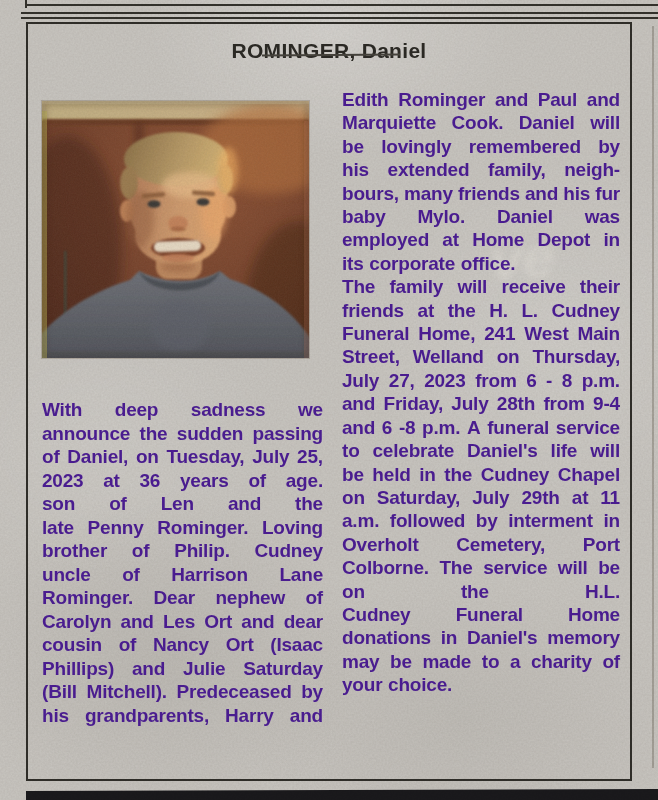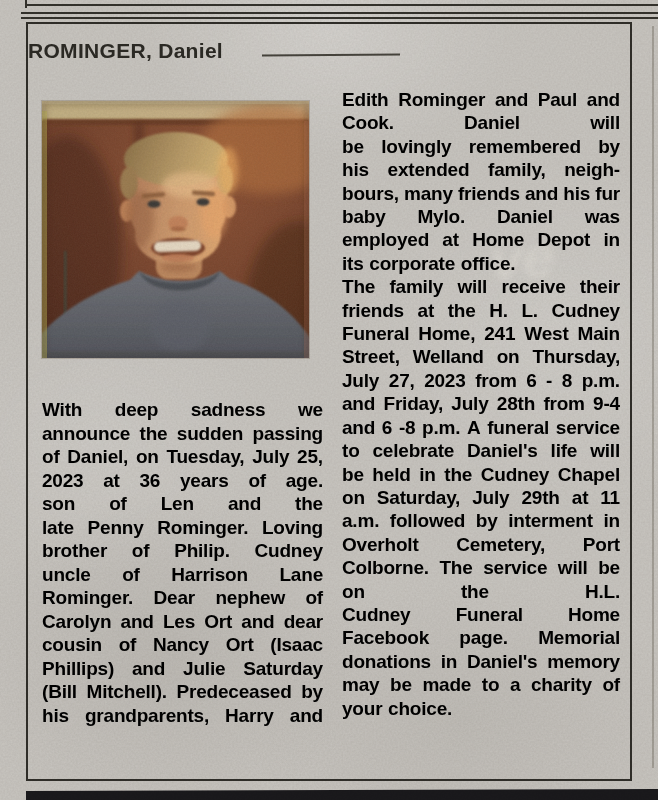--- a/index.html
+++ b/index.html
@@ -28,33 +28,33 @@
   .rule-dbl-b{left:21px;top:16.5px;width:637px;height:2px;}
   .right-col-rule{left:652px;top:26px;width:2px;height:742px;background:rgba(104,99,88,0.38);}
   .next-band{position:absolute;left:26px;top:790px;width:632px;height:12px;background:#1a191c;z-index:2;transform:rotate(-0.2deg);}
 
   
   .obit-box{
     position:absolute;left:26px;top:22px;width:606px;height:759px;
     border:2px solid #302e29;box-sizing:border-box;z-index:3;
   }
   .obit-title{
-    position:absolute;left:0;top:0;width:100%;text-align:left;
+    position:absolute;left:0;top:0;width:100%;text-align:center;
     font-size:21px;font-weight:bold;letter-spacing:0.3px;color:#2c2a25;line-height:26px;
   }
   .title-underline{position:absolute;left:234px;top:30px;width:138px;height:2px;background:#47443d;transform:rotate(-0.4deg);}
 
   .photo{
     position:absolute;left:14px;top:77px;width:267px;height:257px;
     box-shadow:0 0 0 1px rgba(95,75,55,0.25), inset 0 0 12px rgba(40,22,12,0.35);
     overflow:hidden;
   }
   .photo svg{display:block;width:100%;height:100%;}
 
-  .col{position:absolute;color:#000000;font-size:19px;font-weight:bold;letter-spacing:-0.2px;}
+  .col{position:absolute;color:#4c1d95;font-size:19px;font-weight:bold;letter-spacing:-0.2px;}
   .col-left{left:14px;top:374px;width:281px;}
   .col-right{left:314px;top:64px;width:278px;}
   .col-left .tline{height:23.5px;line-height:23.5px;}
   .col-right .tline{height:23.42px;line-height:23.42px;}
   .tline{display:flex;justify-content:space-between;white-space:nowrap;}
   .tline.noj{justify-content:flex-start;column-gap:0.30em;}
 
   .ghost-bleed{
     position:absolute;left:462px;top:200px;z-index:0;
     font-size:58px;font-weight:bold;font-style:italic;color:#e2dfd8;
@@ -269,20 +269,21 @@
 
     <div class="col col-right">
         <div class="tline">
           <span>Edith</span>
           <span>Rominger</span>
           <span>and</span>
           <span>Paul</span>
           <span>and</span>
         </div>
         <div class="tline">
+          <span>Marquiette</span>
           <span>Cook.</span>
           <span>Daniel</span>
           <span>will</span>
         </div>
         <div class="tline">
           <span>be</span>
           <span>lovingly</span>
           <span>remembered</span>
           <span>by</span>
         </div>
@@ -419,25 +420,20 @@
           <span>on</span>
           <span>the</span>
           <span>H.L.</span>
         </div>
         <div class="tline">
           <span>Cudney</span>
           <span>Funeral</span>
           <span>Home</span>
         </div>
         <div class="tline">
-          <span>Facebook</span>
-          <span>page.</span>
-          <span>Memorial</span>
-        </div>
-        <div class="tline">
           <span>donations</span>
           <span>in</span>
           <span>Daniel's</span>
           <span>memory</span>
         </div>
         <div class="tline">
           <span>may</span>
           <span>be</span>
           <span>made</span>
           <span>to</span>

